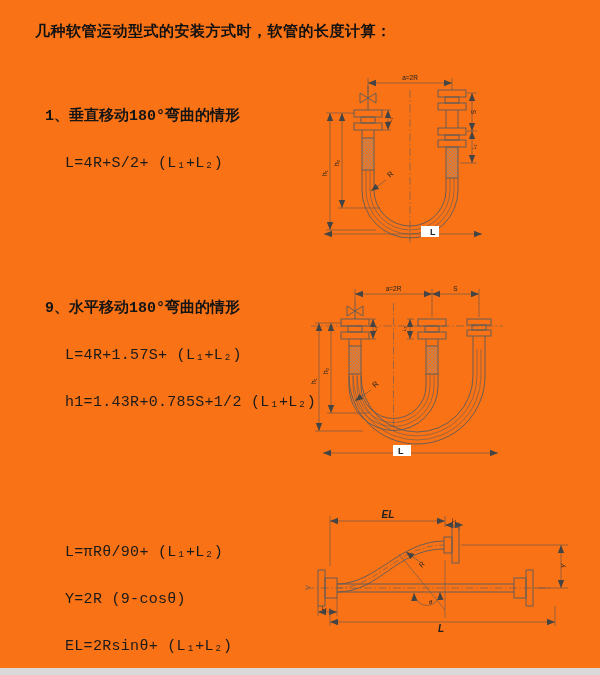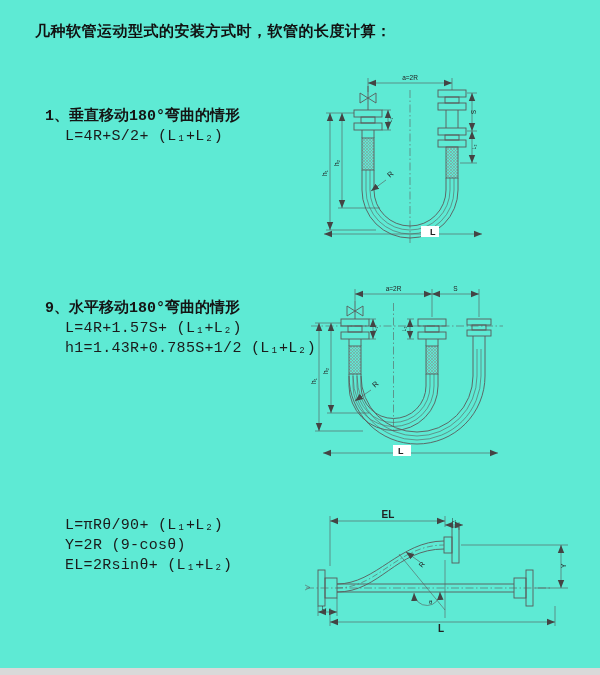--- a/index.html
+++ b/index.html
@@ -4,39 +4,39 @@
 <style>
   * { margin:0; padding:0; box-sizing:border-box; }
   html,body { width:600px; height:675px; }
   body {
     background:#ffffff;
     font-family:"Liberation Sans","DejaVu Sans",sans-serif;
     color:#1b1b1b;
     position:relative;
     overflow:hidden;
   }
-  .page { position:absolute; inset:0; background:#5eead4; }
+  .page { position:absolute; inset:0; background:#f97316; }
   .title {
     position:absolute; left:35px; top:22px;
     font-size:15px; font-weight:bold; letter-spacing:0.5px; color:#111;
     white-space:nowrap;
   }
   .section { position:absolute; left:45px;font-family:Liberation Mono, monospace; }
   .heading { font-size:15px; font-weight:bold; color:#151515; white-space:nowrap; }
   .formula {
-    position:relative; left:20px; margin-top:3px;
+    position:relative; left:20px; margin-top:30px;
     font-size:15px; color:#1b1b1b; white-space:nowrap; letter-spacing:0.3px;
   }
   #sec1 { top:106px; }
   #sec2 { top:298px; }
   #sec3 { top:514px; }
   .diagram { position:absolute; }
   #dia1 { left:310px; top:68px; }
   #dia2 { left:303px; top:281px; }
-  #dia3 { left:298px; top:500px; }
+  #dia3 { left:298px; top:500px;font-style:italic; }
   svg { display:block; }
   svg text { font-family:"Liberation Sans","DejaVu Sans",sans-serif; fill:#222; }
   .edge-bottom {
     position:absolute; left:0; bottom:0; width:600px; height:7px;
     background:#d9d9d9;
   }
 </style>
 </head>
 <body>
 

